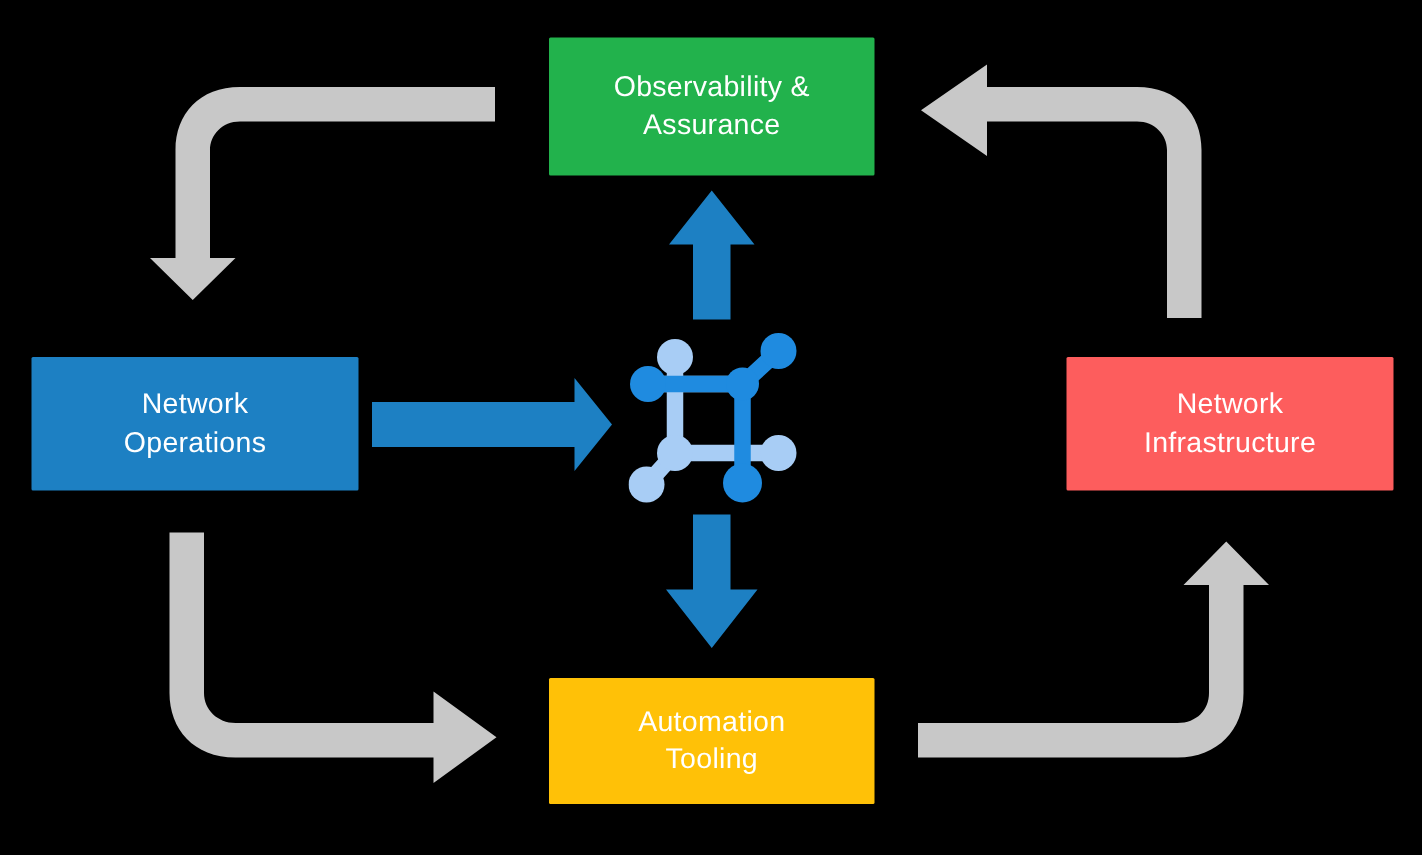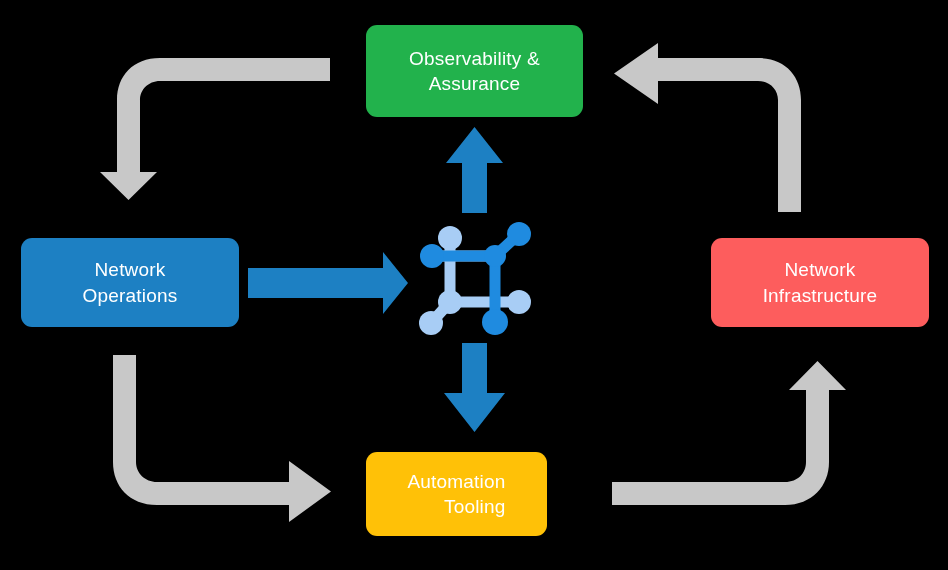--- a/index.html
+++ b/index.html
@@ -19,21 +19,21 @@
   }
   .svg-layer {
     position: absolute;
     left: 0;
     top: 0;
     width: 948px;
     height: 570px;
   }
   .node-box {
     position: absolute;
-    border-radius: 11px;
+    border-radius: 1px;
     display: flex;
     align-items: center;
     justify-content: center;
     text-align: center;
     color: #ffffff;
     font-size: 19px;
     line-height: 1.32;
     font-weight: 400;
     letter-spacing: 0.2px;
     box-sizing: border-box;
@@ -60,24 +60,23 @@
   #box-network-infrastructure {
     left: 711px;
     top: 238px;
     width: 218px;
     height: 89px;
     background: #fd5d5d;
   }
   #box-automation {
     left: 366px;
     top: 452px;
-    width: 181px;
+    width: 217px;
     height: 84px;
     background: #ffc107;
-    text-align: right;
   }
   .hub-icon {
     position: absolute;
     left: 419px;
     top: 218px;
     width: 116px;
     height: 118px;
   }
 </style>
 </head>

